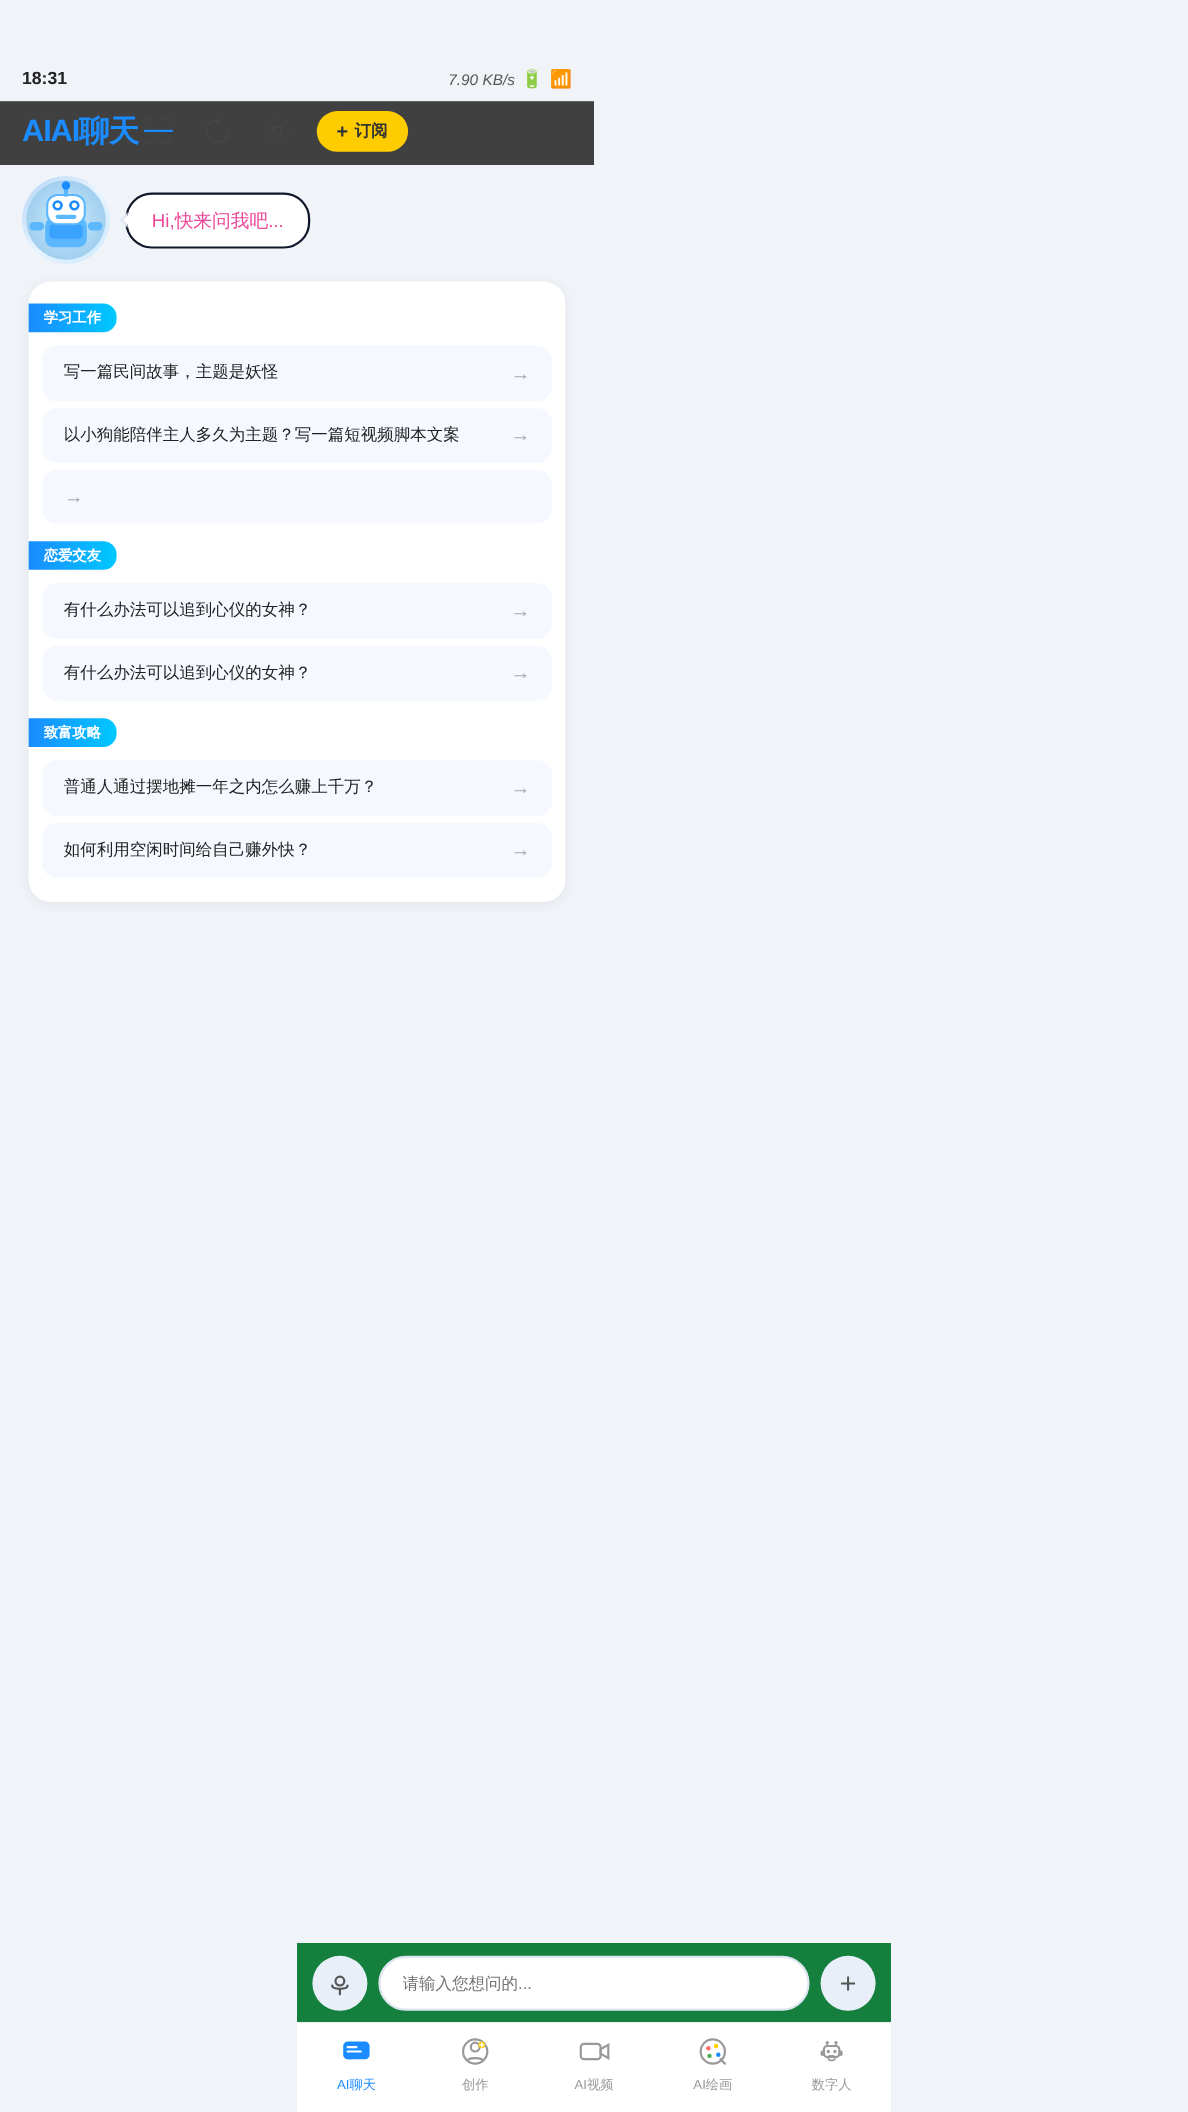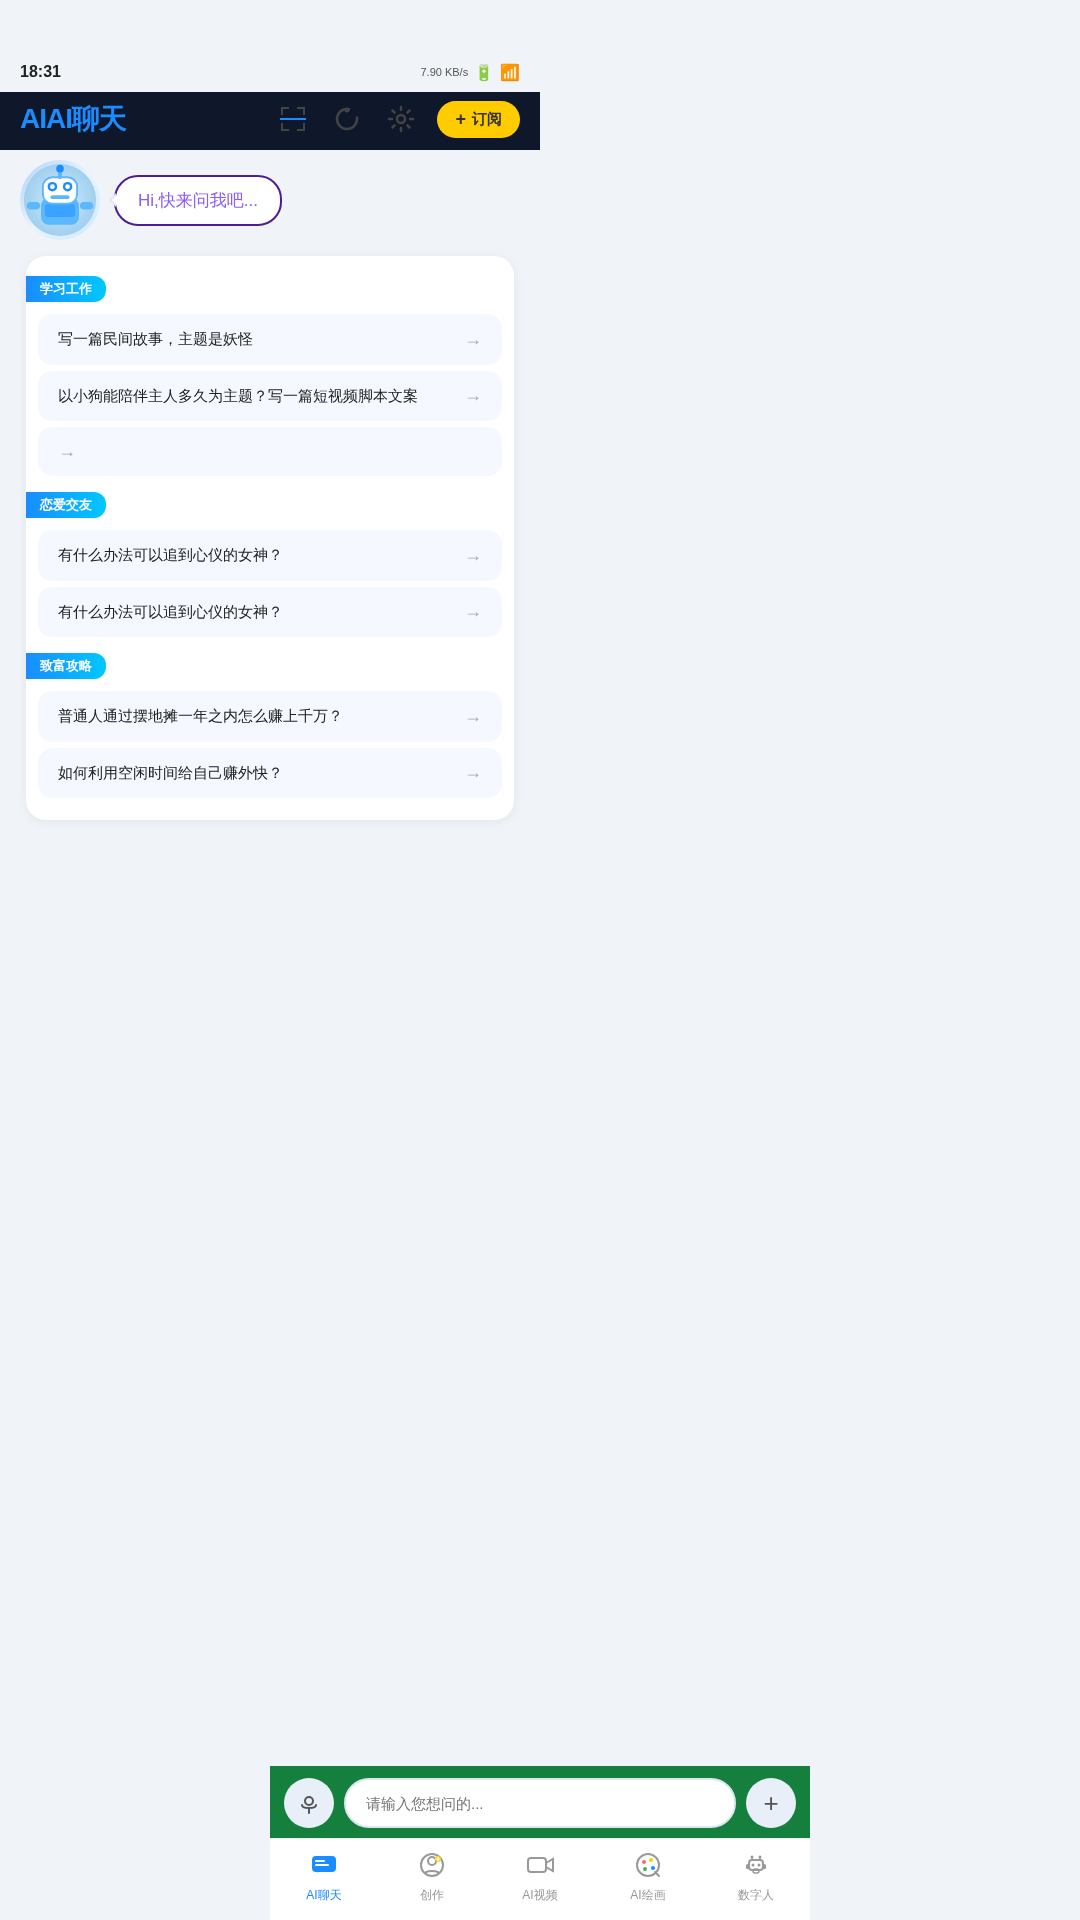--- a/index.html
+++ b/index.html
@@ -33,23 +33,22 @@
       align-items: center;
       gap: 6px;
       font-size: 12px;
       color: #333;
     }
 
     
     .header {
       display: flex;
       align-items: center;
-      justify-content: space-between;
       padding: 8px 20px 12px;
-      background: #0f172a;
+      background: #404040;
     }
     .logo {
       font-size: 28px;
       font-weight: 900;
       color: #1a8cff;
       letter-spacing: -1px;
     }
     .logo span { color: #222; }
     .header-icons {
       display: flex;
@@ -95,25 +94,25 @@
       border-radius: 50%;
       display: flex;
       align-items: center;
       justify-content: center;
       font-size: 44px;
       overflow: hidden;
       position: relative;
     }
     .speech-bubble {
       background: white;
-      border: 2px solid #4c1d95;
+      border: 2px solid #0f172a;
       border-radius: 24px;
       padding: 12px 22px;
       font-size: 17px;
-      color: #8b5cf6;
+      color: #ec4899;
       position: relative;
       text-align: center;
     }
     .speech-bubble::before {
       content: '';
       position: absolute;
       left: -14px;
       top: 50%;
       transform: translateY(-50%);
       border: 7px solid transparent;
@@ -283,21 +282,21 @@
       width: 76px;
       height: 76px;
     }
   </style>
 </head>
 <body>
 
 <div class="status-bar">
   <span class="status-time">18:31</span>
   <div class="status-right">
-    <span style="font-size:11px;color:#555;">7.90 KB/s</span>
+    <span style="font-size:14px;color:#555;font-style:italic;">7.90 KB/s</span>
     <span style="font-size:16px;">🔋</span>
     <span style="font-size:16px;">📶</span>
   </div>
 </div>
 
 <div class="header">
   <div class="logo">
     <span style="color:#1a8cff;">AI</span><span style="color:#1a8cff;">AI聊天</span>
   </div>
   <div class="header-icons">

